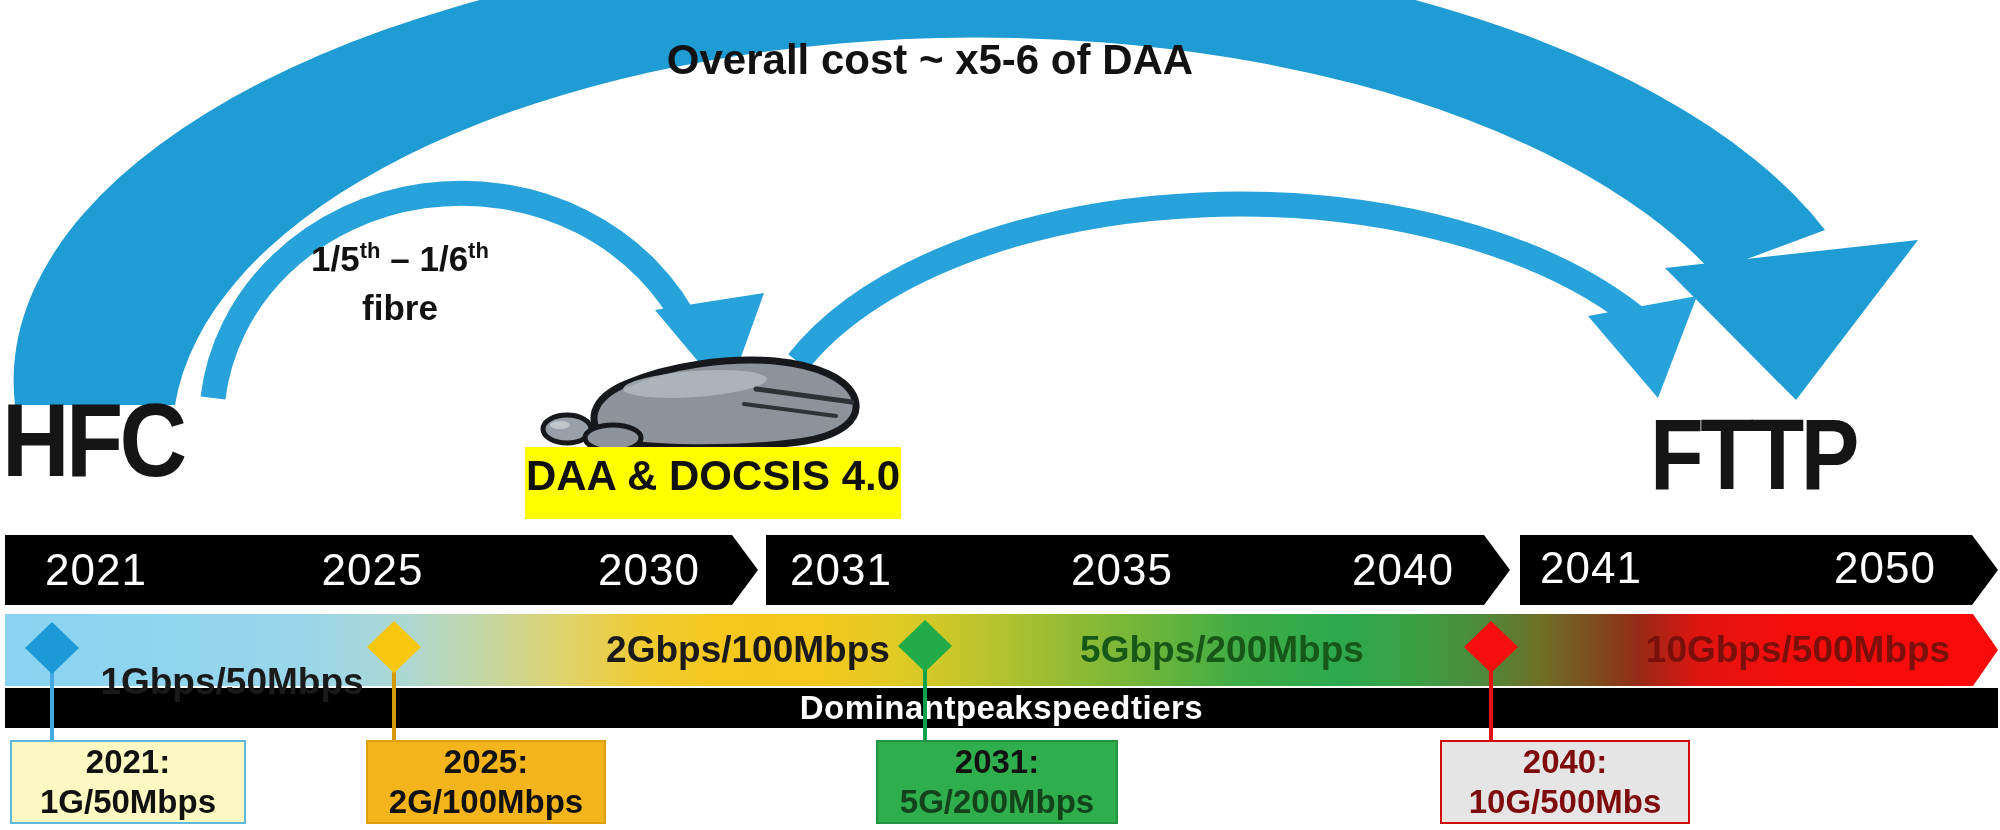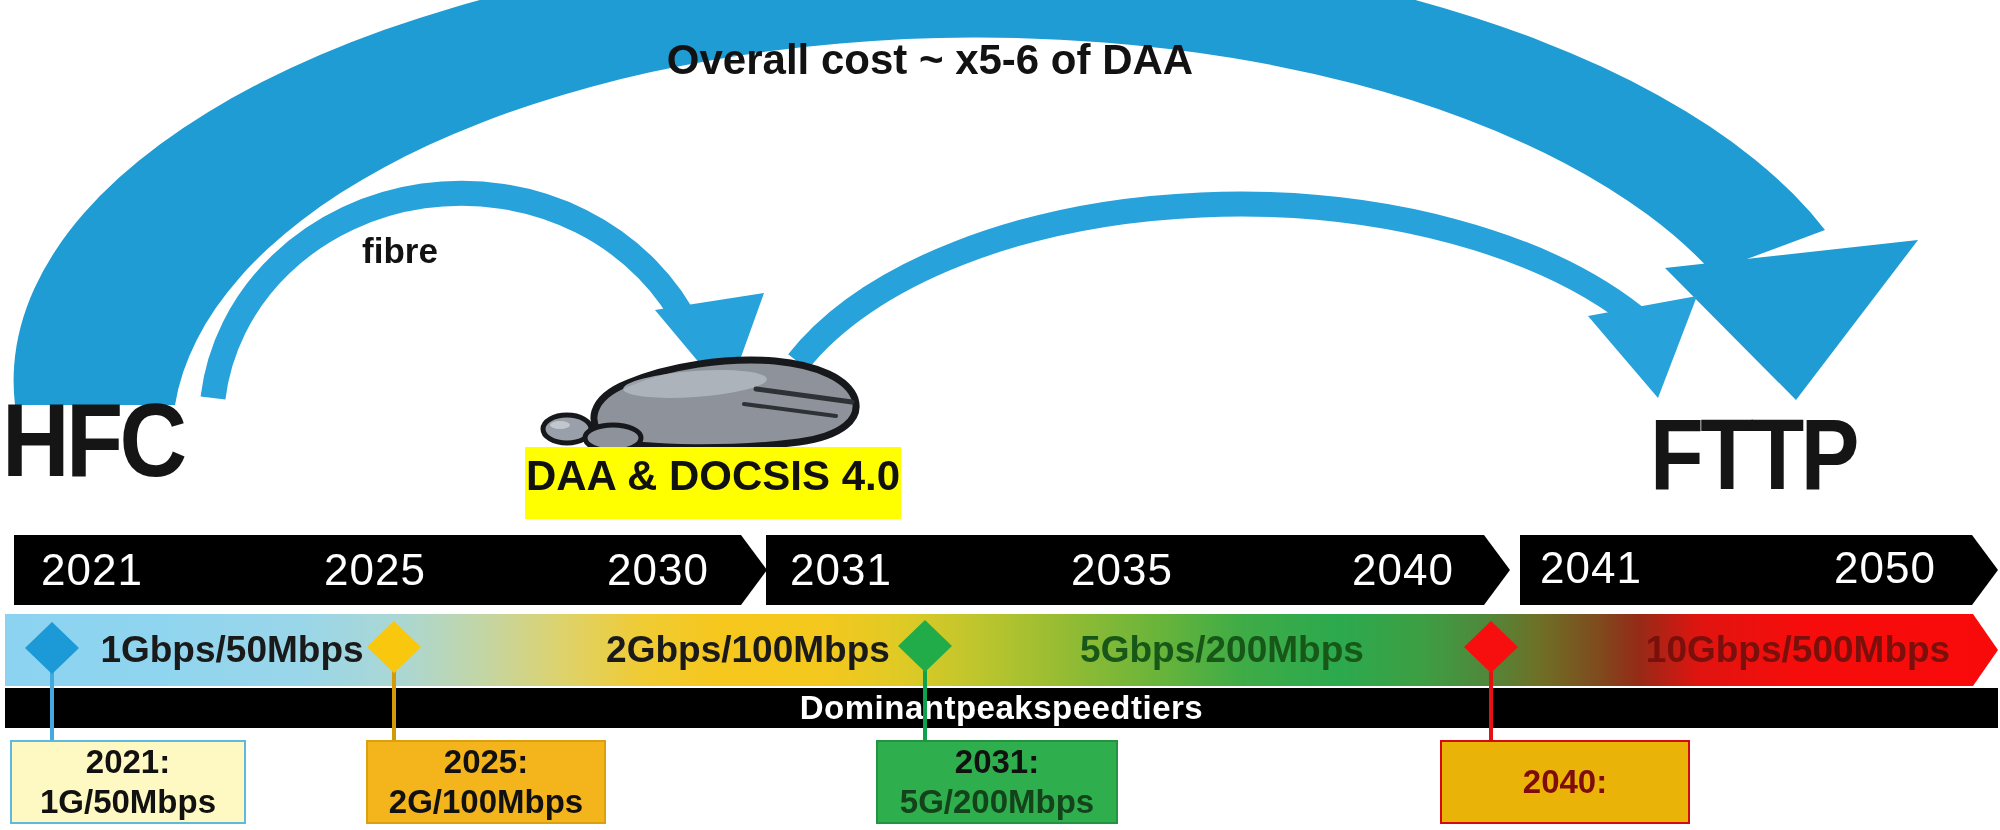--- a/index.html
+++ b/index.html
@@ -37,40 +37,40 @@
     font-size:42px;font-weight:800;color:#111111;
   }
 
   
   .tl-seg{
     top:535px;height:70px;background:#000000;color:#ffffff;
     display:flex;align-items:center;justify-content:space-between;
     font-size:44px;font-weight:500;letter-spacing:1px;
     clip-path:polygon(0 0, calc(100% - 26px) 0, 100% 50%, calc(100% - 26px) 100%, 0 100%);
   }
-  #tl-seg-1{left:14px;width:753px;padding:0 58px 0 27px;box-sizing:border-box;justify-content:space-between;}
+  #tl-seg-1{left:5px;width:753px;padding:0 58px 0 40px;box-sizing:border-box;justify-content:space-between;}
   #tl-seg-2{left:766px;width:744px;padding:0 56px 0 24px;box-sizing:border-box;}
   #tl-seg-3{left:1520px;width:478px;padding:0 62px 5px 20px;box-sizing:border-box;}
 
   
   #speed-band{
     left:5px;top:614px;width:1993px;height:72px;
     clip-path:polygon(0 0, calc(100% - 25px) 0, 100% 50%, calc(100% - 25px) 100%, 0 100%);
     background:linear-gradient(90deg,
       #8BD3F1 0%, #90D5EF 8%, #9AD6E9 15%, #ABD7D2 20%, #C3D5A4 24%,
       #DDD26B 28%, #F0CB33 32%, #F6C71C 36%, #F4C81E 41%, #DFCA25 45%,
       #BCC52D 49%, #96BC33 53%, #68B43B 58%, #3FAC46 62%, #2CA94E 67%,
       #3D9F43 71%, #4E8A3C 74%, #6E7026 77%, #7F4A1E 80%, #962A17 82%,
       #E01410 85%, #F60D0B 90%, #F90A0A 100%);
   }
   .tier-label{
     top:614px;height:72px;line-height:72px;transform:translateX(-50%);
     font-size:37px;font-weight:700;white-space:nowrap;z-index:2;
   }
-  #tier-1{left:232px;color:#1A1A1A;}
+  #tier-1{left:232px;color:#1A1A1A;margin-top:32px;}
   #tier-2{left:748px;color:#1A1A1A;}
   #tier-3{left:1222px;color:#175718;}
   #tier-4{left:1798px;color:#7A100C;}
 
   .diamond{
     width:54px;height:52px;z-index:4;
     clip-path:polygon(50% 0, 100% 50%, 50% 100%, 0 50%);
   }
   #diamond-2021{left:25px;top:622px;background:#1B9AD7;}
   #diamond-2025{left:367px;top:621px;background:#F8C70E;}
@@ -96,21 +96,21 @@
     top:740px;height:84px;z-index:2;box-sizing:border-box;
     display:flex;flex-direction:column;justify-content:center;text-align:center;
     font-size:33px;line-height:40px;border:2px solid transparent;
   }
   .callout .l1{font-weight:700;}
   .callout .l2{font-weight:700;}
   #callout-2021{left:10px;width:236px;background:#fef9c3;border-color:#5FB9DD;color:#111111;}
   #callout-2025{left:366px;width:240px;background:#F4B41C;border-color:#DCA00F;color:#111111;}
   #callout-2031{left:876px;width:242px;background:#2FAE4D;border-color:#229441;color:#111111;}
   #callout-2031 .l2{color:#14421A;}
-  #callout-2040{left:1440px;width:250px;background:#eab308;border-color:#D40B0B;color:#7E0C0C;}
+  #callout-2040{left:1440px;width:250px;background:#e5e5e5;border-color:#D40B0B;color:#7E0C0C;}
 </style>
 </head>
 <body>
 
 <svg id="arcs" class="abs" width="2000" height="560" viewBox="0 0 2000 560" aria-hidden="true">
 
   <path d="M 15 405 A 934 440 0 0 1 1825 230 L 1712 272 A 806 400 0 0 0 175 405 Z" fill="#1F9CD3"></path>
   <polygon points="1665,268 1918,240 1796,400" fill="#1F9CD3"></polygon>
 
   <path d="M 213 398 A 250 230 0 0 1 690 330" stroke="#27A2DA" stroke-width="25" fill="none"></path>
@@ -128,20 +128,21 @@
     <path d="M 744 404 L 836 416" stroke="#2E3237" stroke-width="4" stroke-linecap="round"></path>
     <ellipse cx="567" cy="429" rx="24" ry="14" fill="#9AA0A9" stroke="#16181B" stroke-width="5"></ellipse>
     <ellipse cx="613" cy="438" rx="28" ry="13" fill="#8D929B" stroke="#16181B" stroke-width="5"></ellipse>
     <ellipse cx="560" cy="425" rx="10" ry="4" fill="#C2C7CE"></ellipse>
   </g>
 </svg>
 
 <div class="abs" id="overall-cost">Overall cost ~ x5-6 of DAA</div>
 
 <div class="abs" id="cost-note">
+  <div><span>1/5</span><sup>th</sup><span> – 1/6</span><sup>th</sup></div>
   <div>fibre</div>
 </div>
 
 <div class="abs" id="hfc-label">HFC</div>
 <div class="abs" id="fttp-label">FTTP</div>
 <div class="abs" id="stone-label">DAA &amp; DOCSIS 4.0</div>
 
 <div class="abs tl-seg" id="tl-seg-1">
   <span>2021</span>
   <span>2025</span>
@@ -187,13 +188,14 @@
 <div class="abs callout" id="callout-2025">
   <div class="l1">2025:</div>
   <div class="l2">2G/100Mbps</div>
 </div>
 <div class="abs callout" id="callout-2031">
   <div class="l1">2031:</div>
   <div class="l2">5G/200Mbps</div>
 </div>
 <div class="abs callout" id="callout-2040">
   <div class="l1">2040:</div>
+  <div class="l2">10G/500Mbs</div>
 </div>
 
 </body></html>

